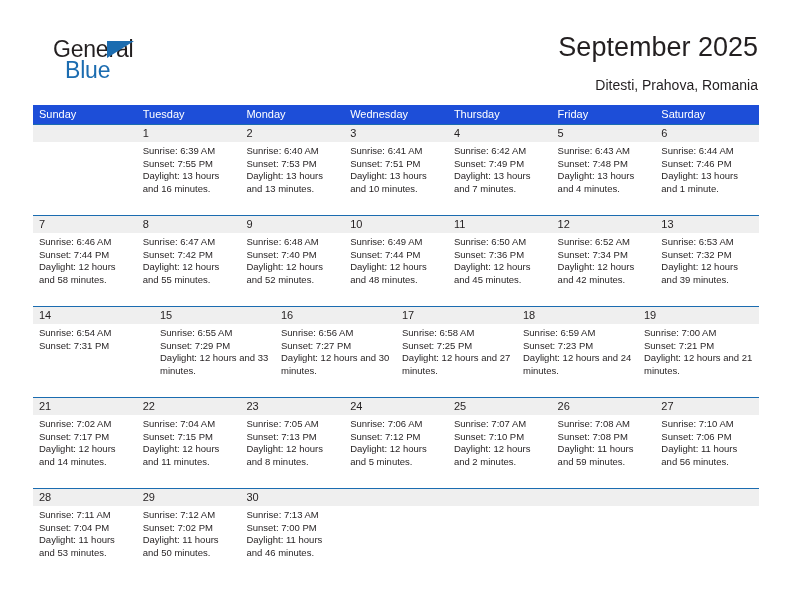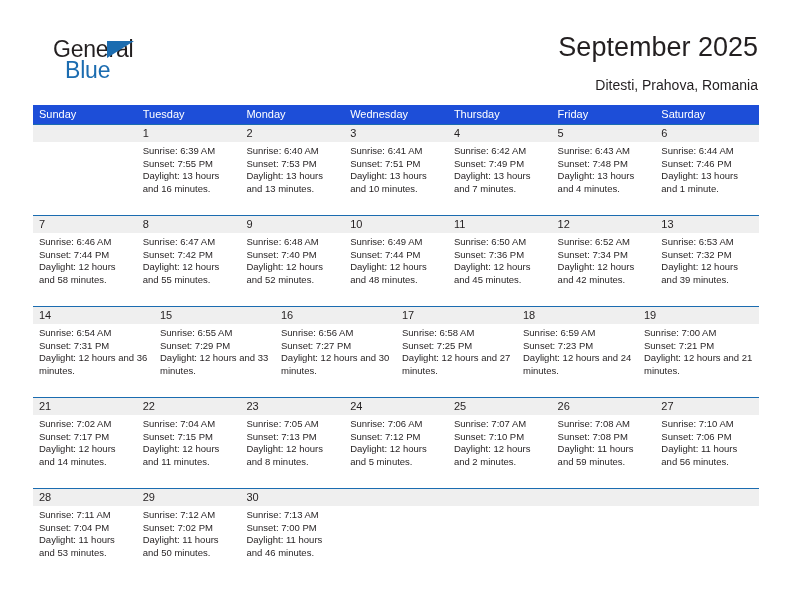--- a/index.html
+++ b/index.html
@@ -321,21 +321,20 @@
     </div>
 
     <div class="week-row">
       <div class="daynum-band"></div>
       <div class="days">
         <div class="day-cell">
           <div class="day-number">14</div>
           <div class="day-info">
             <div>Sunrise: 6:54 AM</div>
             <div>Sunset: 7:31 PM</div>
-            <div class="daylight-line">Daylight: 12 hours and 36 minutes.</div>
           </div>
         </div>
         <div class="day-cell">
           <div class="day-number">15</div>
           <div class="day-info">
             <div>Sunrise: 6:55 AM</div>
             <div>Sunset: 7:29 PM</div>
             <div class="daylight-line">Daylight: 12 hours and 33 minutes.</div>
           </div>
         </div>

